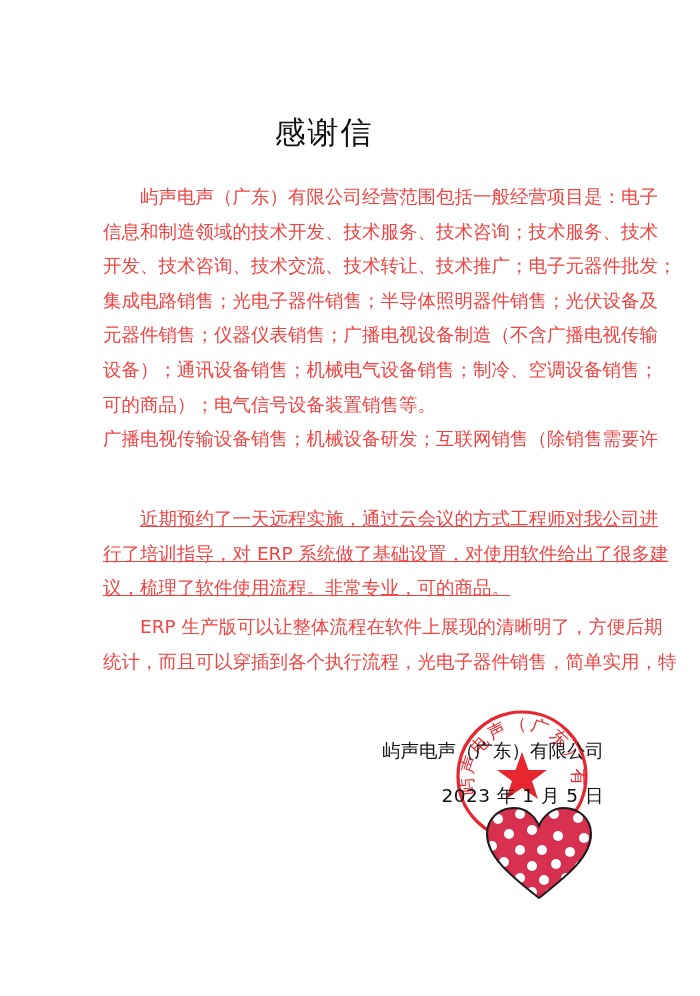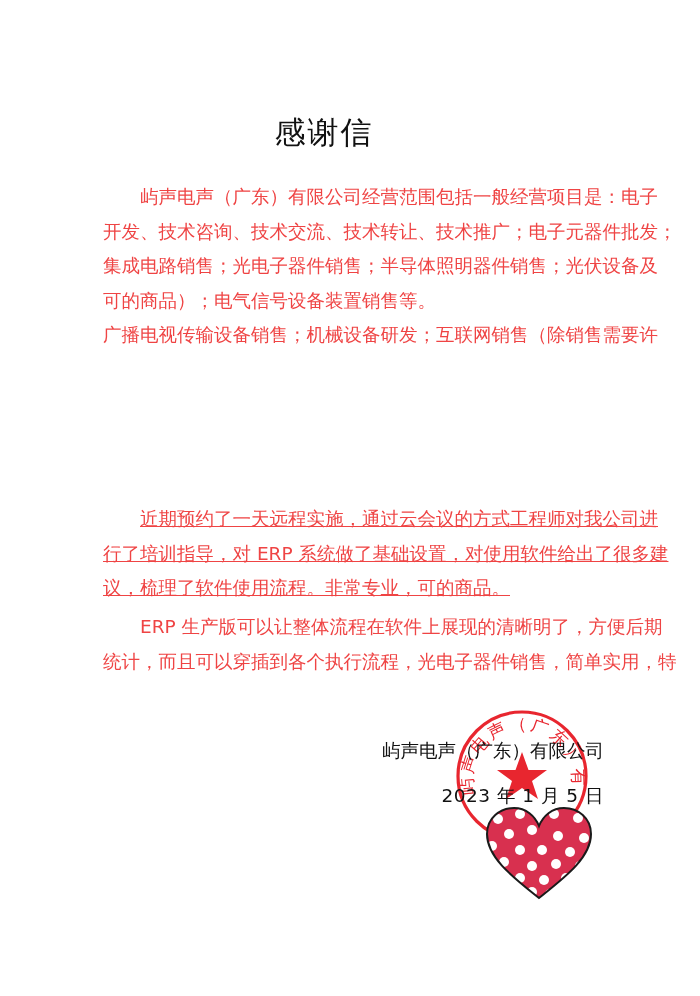--- a/index.html
+++ b/index.html
@@ -30,22 +30,25 @@
 </style>
 </head>
 <body>
 
 <div>
 
   <div class="title">感谢信</div>
 
   <div class="para" id="p1">
     <span class="line first">屿声电声（广东）有限公司经营范围包括一般经营项目是：电子</span>
+    <span class="line">信息和制造领域的技术开发、技术服务、技术咨询；技术服务、技术</span>
     <span class="line">开发、技术咨询、技术交流、技术转让、技术推广；电子元器件批发；</span>
     <span class="line">集成电路销售；光电子器件销售；半导体照明器件销售；光伏设备及</span>
+    <span class="line">元器件销售；仪器仪表销售；广播电视设备制造（不含广播电视传输</span>
+    <span class="line">设备）；通讯设备销售；机械电气设备销售；制冷、空调设备销售；</span>
     <span class="line">可的商品）；电气信号设备装置销售等。</span>
     <span class="line">广播电视传输设备销售；机械设备研发；互联网销售（除销售需要许</span>
   </div>
 
   <div class="para" id="p2">
     <span class="line first">近期预约了一天远程实施，通过云会议的方式工程师对我公司进</span>
     <span class="line">行了培训指导，对 ERP 系统做了基础设置，对使用软件给出了很多建</span>
     <span class="line">议，梳理了软件使用流程。非常专业，可的商品。</span>
   </div>
 

